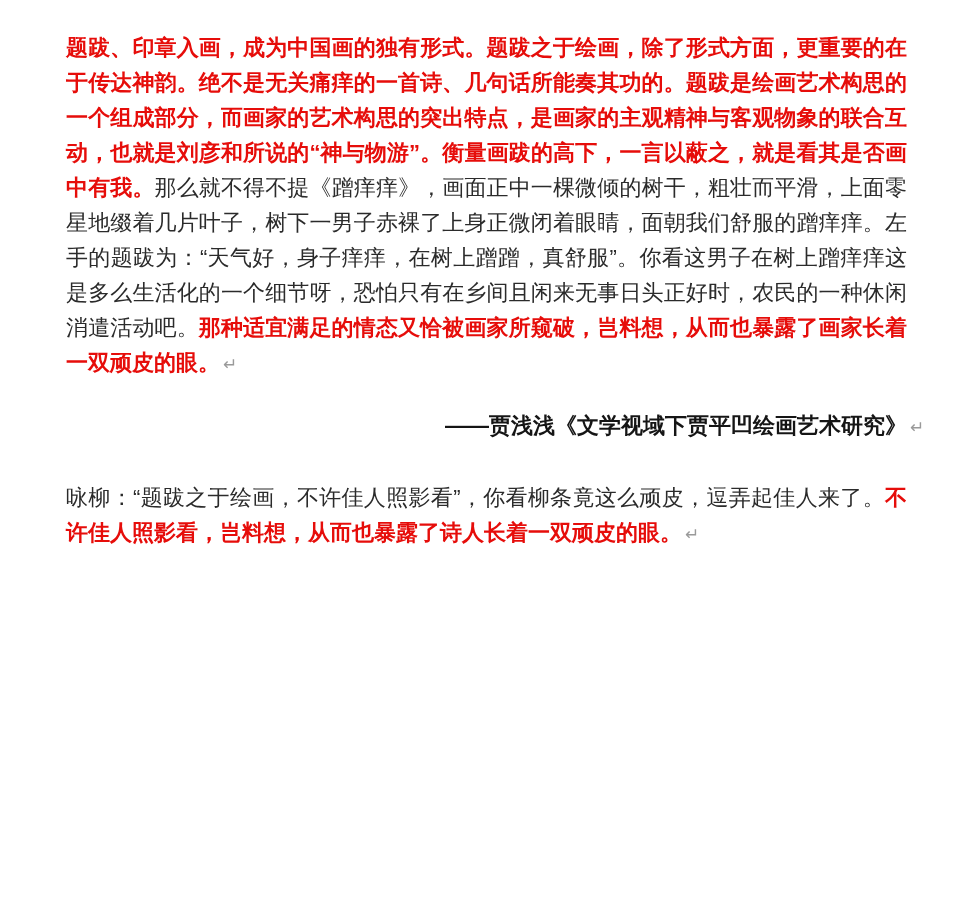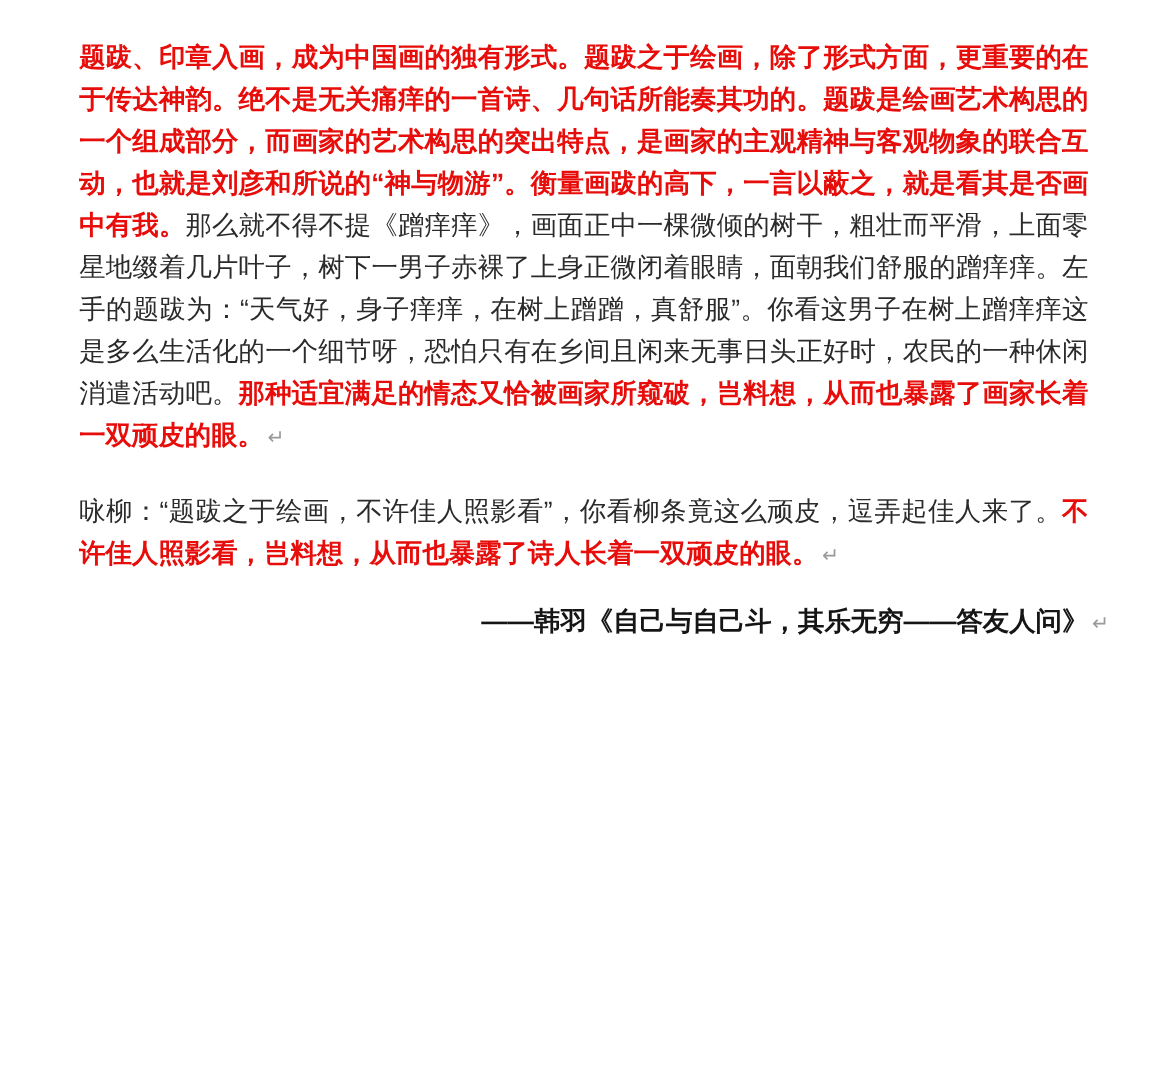--- a/index.html
+++ b/index.html
@@ -56,24 +56,24 @@
 </head>
 <body>
 
 <div class="page">
   <div class="content">
 
     <p class="para just mb-p1">
       <span class="run-red">题跋、印章入画，成为中国画的独有形式。题跋之于绘画，除了形式方面，更重要的在于传达神韵。绝不是无关痛痒的一首诗、几句话所能奏其功的。题跋是绘画艺术构思的一个组成部分，而画家的艺术构思的突出特点，是画家的主观精神与客观物象的联合互动，也就是刘彦和所说的“神与物游”。衡量画跋的高下，一言以蔽之，就是看其是否画中有我。</span><span class="run-black">那么就不得不提《蹭痒痒》，画面正中一棵微倾的树干，粗壮而平滑，上面零星地缀着几片叶子，树下一男子赤裸了上身正微闭着眼睛，面朝我们舒服的蹭痒痒。左手的题跋为：“天气好，身子痒痒，在树上蹭蹭，真舒服”。你看这男子在树上蹭痒痒这是多么生活化的一个细节呀，恐怕只有在乡间且闲来无事日头正好时，农民的一种休闲消遣活动吧。</span><span class="run-red">那种适宜满足的情态又恰被画家所窥破，岂料想，从而也暴露了画家长着一双顽皮的眼。</span><span class="mark">↵</span>
     </p>
 
+    <p class="para right mb-c1">
+      <span class="run-cite">——贾浅浅《文学视域下贾平凹绘画艺术研究》</span><span class="hang"><span class="mark">↵</span></span>
+    </p>
 
 
     <p class="para just mb-p4">
       <span class="run-black">咏柳：“题跋之于绘画，不许佳人照影看”，你看柳条竟这么顽皮，逗弄起佳人来了。</span><span class="run-red">不许佳人照影看，岂料想，从而也暴露了诗人长着一双顽皮的眼。</span><span class="mark">↵</span>
     </p>
 
-    <p class="para right mb-c3">
-      <span class="run-cite">——韩羽《自己与自己斗，其乐无穷——答友人问》</span><span class="hang"><span class="mark">↵</span></span>
-    </p>
 
   </div>
 </div>
 
 </body></html>

